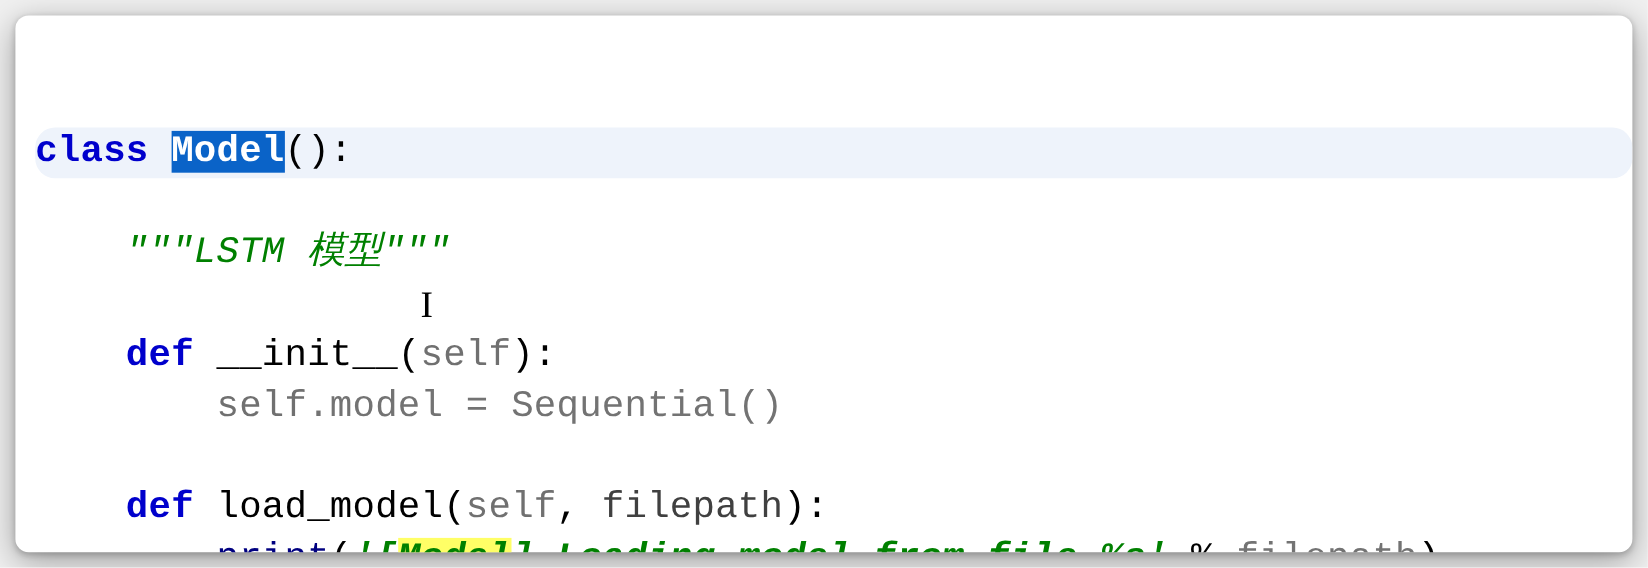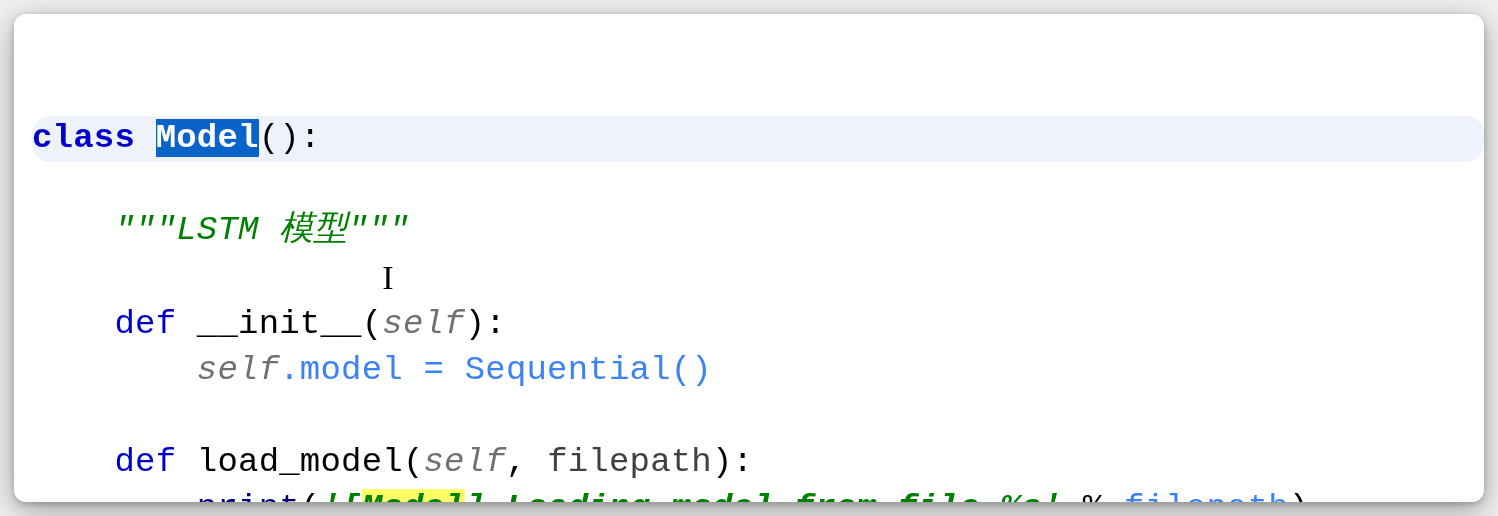--- a/index.html
+++ b/index.html
@@ -36,25 +36,25 @@
   .line-highlight {
     background: #eef3fb;
     display: block;
     width: 100%;
   }
   .kw { color: #0000cc; font-weight: bold; }
   .classname { color: #000000; font-weight: bold; }
   .sel { background: #0a63c8; color: #ffffff; }
   .punct { color: #000000; }
   .docstring { color: #008000; font-style: italic; }
-  .defkw { color: #0000cc; font-weight: normal; margin-top: 30px; }
+  .defkw { color: #0000cc; font-weight: bold; margin-top: 30px; }
   .fname { color: #000000; font-weight: normal; }
-  .param-self { color: #707070; font-style: italic; }
+  .param-self { color: #707070; }
   .param { color: #404040; }
-  .ident { color: #3b82f6; }
+  .ident { color: #737373; }
   .builtin { color: #000080; }
   .str { color: #008000; font-style: italic; font-weight: bold; }
   .str .hl { background: #ffff66; }
   .op { color: #000000; }
   .text-cursor-i {
     display: inline-block;
     font-family: serif;
     font-style: normal;
     font-size: 34px;
     color: #000000;

